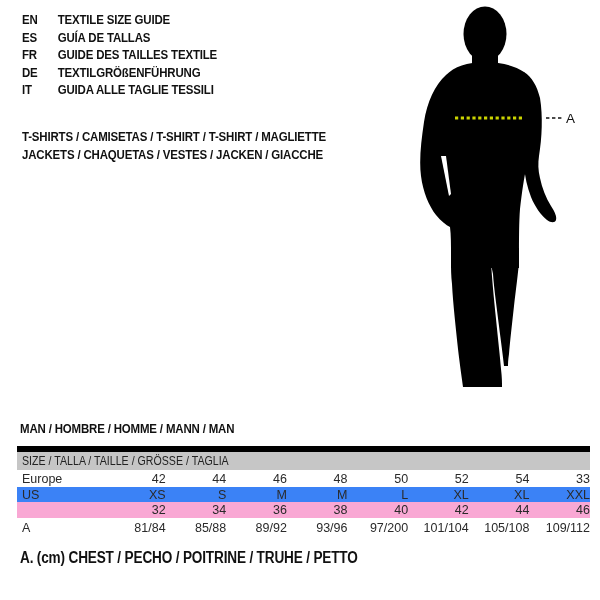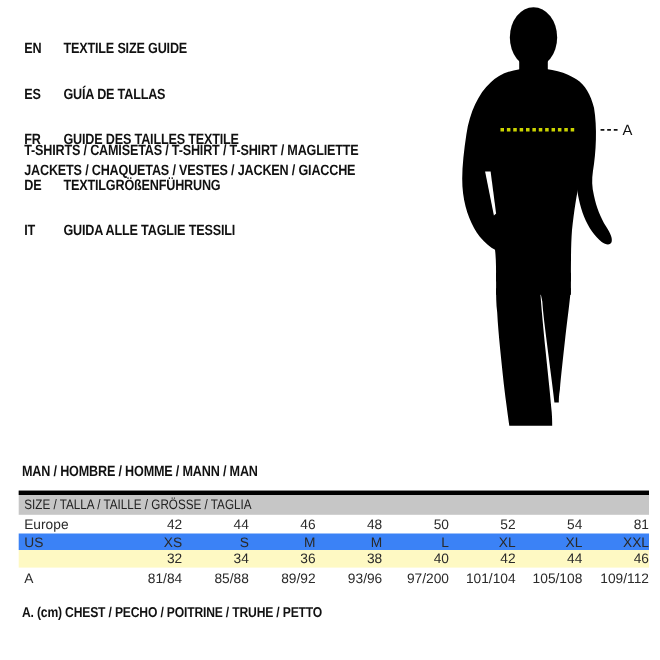--- a/index.html
+++ b/index.html
@@ -6,50 +6,50 @@
   body {
     width:600px; height:600px; position:relative; overflow:hidden;
     background:#ffffff; color:#111;
     font-family:"Liberation Sans", sans-serif;
   }
   .abs { position:absolute; }
   .cond { display:inline-block; transform:scaleX(0.85); transform-origin:0 50%; white-space:nowrap; }
 
   
   .lang-list { left:22px; top:11px; }
-  .lang-row { display:flex; height:17.6px; line-height:17.6px; font-size:13.5px; font-weight:bold; letter-spacing:-0.2px;margin-top:24px; }
+  .lang-row { display:flex; height:17.6px; line-height:17.6px; font-size:13.5px; font-weight:bold; letter-spacing:-0.2px; }
   .lang-row .inner { display:flex; transform:scaleX(0.85); transform-origin:0 50%; white-space:nowrap; }
   .lang-code { width:42px; }
 
   
   .cats { left:22px; top:107px; font-size:13.5px; font-weight:bold; line-height:18px; letter-spacing:-0.2px;margin-top:21px; }
 
   
   .fig { left:405px; top:4px; width:175px; height:392px; }
   .fig text { font-family:"Liberation Sans", sans-serif; }
 
   
   .man-title { left:20px; top:421px; font-size:13.5px; font-weight:bold; letter-spacing:-0.2px; }
 
   
   .size-table { left:17px; top:446px; width:573px; }
   .st-header {
-    background:#c6c6c6; border-top:4px solid #000000;
+    background:#c6c6c6; border-top:6px solid #000000;
     height:18px; line-height:18px; font-size:12.5px; color:#222; padding-left:5px;
   }
   .st-row { display:grid; grid-template-columns:88px repeat(8,1fr); align-items:center; font-size:12.5px; color:#2a2a2a; }
   .st-row > div { text-align:right; }
   .st-row .st-label { text-align:left; padding-left:5px; }
   .row-europe { height:17px; }
   .row-us1 { height:15px; background:#3b82f6; }
-  .row-us2 { height:16px; background:#fef9c3; }
+  .row-us2 { height:16px; background:#f9a8d4; }
   .row-a { height:19px; }
 
   
-  .footnote { left:20px; top:549px; font-size:13px; font-weight:bold; letter-spacing:-0.2px; }
+  .footnote { left:20px; top:549px; font-size:16px; font-weight:bold; letter-spacing:-0.2px; }
 </style>
 </head>
 <body>
 
 <div class="abs lang-list">
   <div class="lang-row">
     <span class="inner">
         <span class="lang-code">EN</span>
         <span>TEXTILE SIZE GUIDE</span>
       </span>
@@ -128,21 +128,21 @@
 
   <div class="st-row row-europe">
     <div class="st-label">Europe</div>
     <div>42</div>
     <div>44</div>
     <div>46</div>
     <div>48</div>
     <div>50</div>
     <div>52</div>
     <div>54</div>
-    <div>81</div>
+    <div>33</div>
   </div>
 
   <div class="st-row row-us1">
     <div class="st-label">US</div>
     <div>XS</div>
     <div>S</div>
     <div>M</div>
     <div>M</div>
     <div>L</div>
     <div>XL</div>

